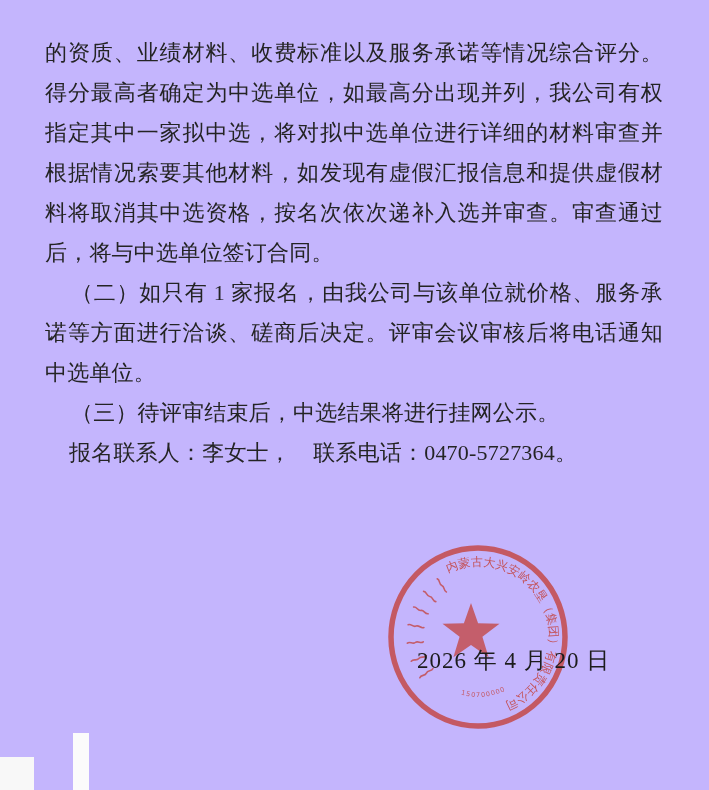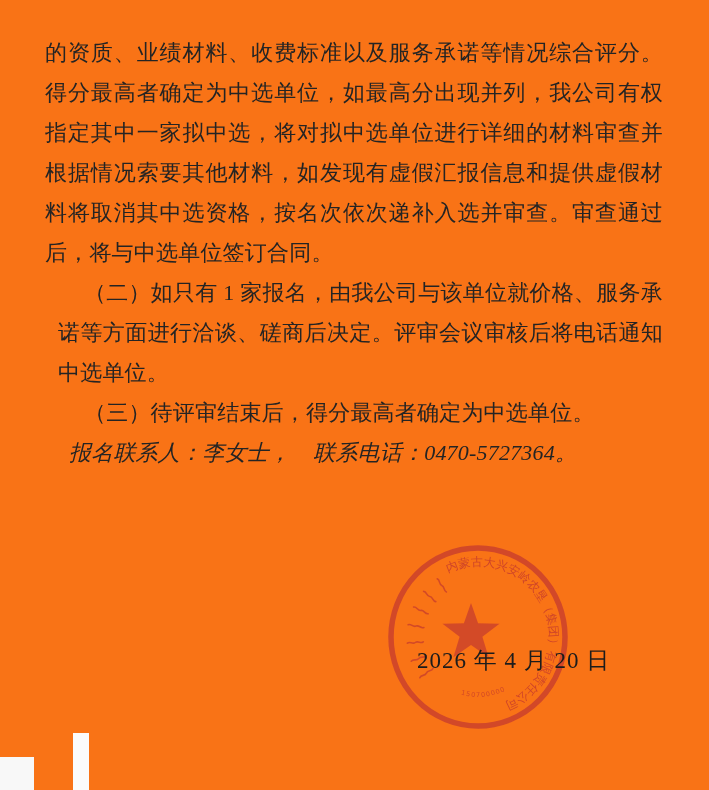--- a/index.html
+++ b/index.html
@@ -1,30 +1,30 @@
 <!DOCTYPE html>
 <html><head>
 <meta charset="utf-8">
 <style>
   html,body{margin:0;padding:0;}
   body{
     width:709px;height:790px;position:relative;overflow:hidden;
     background:#fdfdfd;
     font-family:"Liberation Serif","DejaVu Serif",serif;
   }
-  .page{position:absolute;inset:0;background:#f97316;}
+  .page{position:absolute;inset:0;background:#c4b5fd;}
   .textblock{
     position:absolute;left:45px;top:33px;width:618px;
     font-size:22px;line-height:40px;color:#242424;
     text-align:justify;text-justify:inter-ideograph;
     letter-spacing:0.2px;
   }
   .textblock p{margin:0;padding:0;}
-  .textblock p.indent2{text-indent:26px;margin-left:13px;}
-  .textblock p.indent1{text-indent:24px;font-style:italic;}
+  .textblock p.indent2{text-indent:26px;}
+  .textblock p.indent1{text-indent:24px;}
   .dateline{
     position:absolute;left:377px;top:645px;z-index:3;
     font-size:23px;color:#1c1c1c;white-space:nowrap;
     letter-spacing:1px;
     margin-left:40px;
   }
   .seal{
     position:absolute;left:387px;top:545px;width:182px;height:186px;z-index:2;
     opacity:0.88;
   }
@@ -38,21 +38,21 @@
   }
 </style>
 </head>
 <body>
 
 <div class="page">
 
   <div class="textblock">
     <p>的资质、业绩材料、收费标准以及服务承诺等情况综合评分。得分最高者确定为中选单位，如最高分出现并列，我公司有权指定其中一家拟中选，将对拟中选单位进行详细的材料审查并根据情况索要其他材料，如发现有虚假汇报信息和提供虚假材料将取消其中选资格，按名次依次递补入选并审查。审查通过后，将与中选单位签订合同。</p>
     <p class="indent2">（二）如只有 1 家报名，由我公司与该单位就价格、服务承诺等方面进行洽谈、磋商后决定。评审会议审核后将电话通知中选单位。</p>
-    <p class="indent2">（三）待评审结束后，得分最高者确定为中选单位。</p>
+    <p class="indent2">（三）待评审结束后，中选结果将进行挂网公示。</p>
     <p class="indent1">报名联系人：李女士，　联系电话：0470-5727364。</p>
   </div>
 
   <div class="seal">
     <svg width="182" height="186" viewBox="0 0 182 186" xmlns="http://www.w3.org/2000/svg">
       <defs>
         <path id="arcTop" d="M 61 27.7 A 71 71 0 1 1 115.3 158.7" fill="none"></path>
         <path id="arcBottom" d="M 61 144 A 60 60 0 0 0 121 144" fill="none"></path>
       </defs>
 

